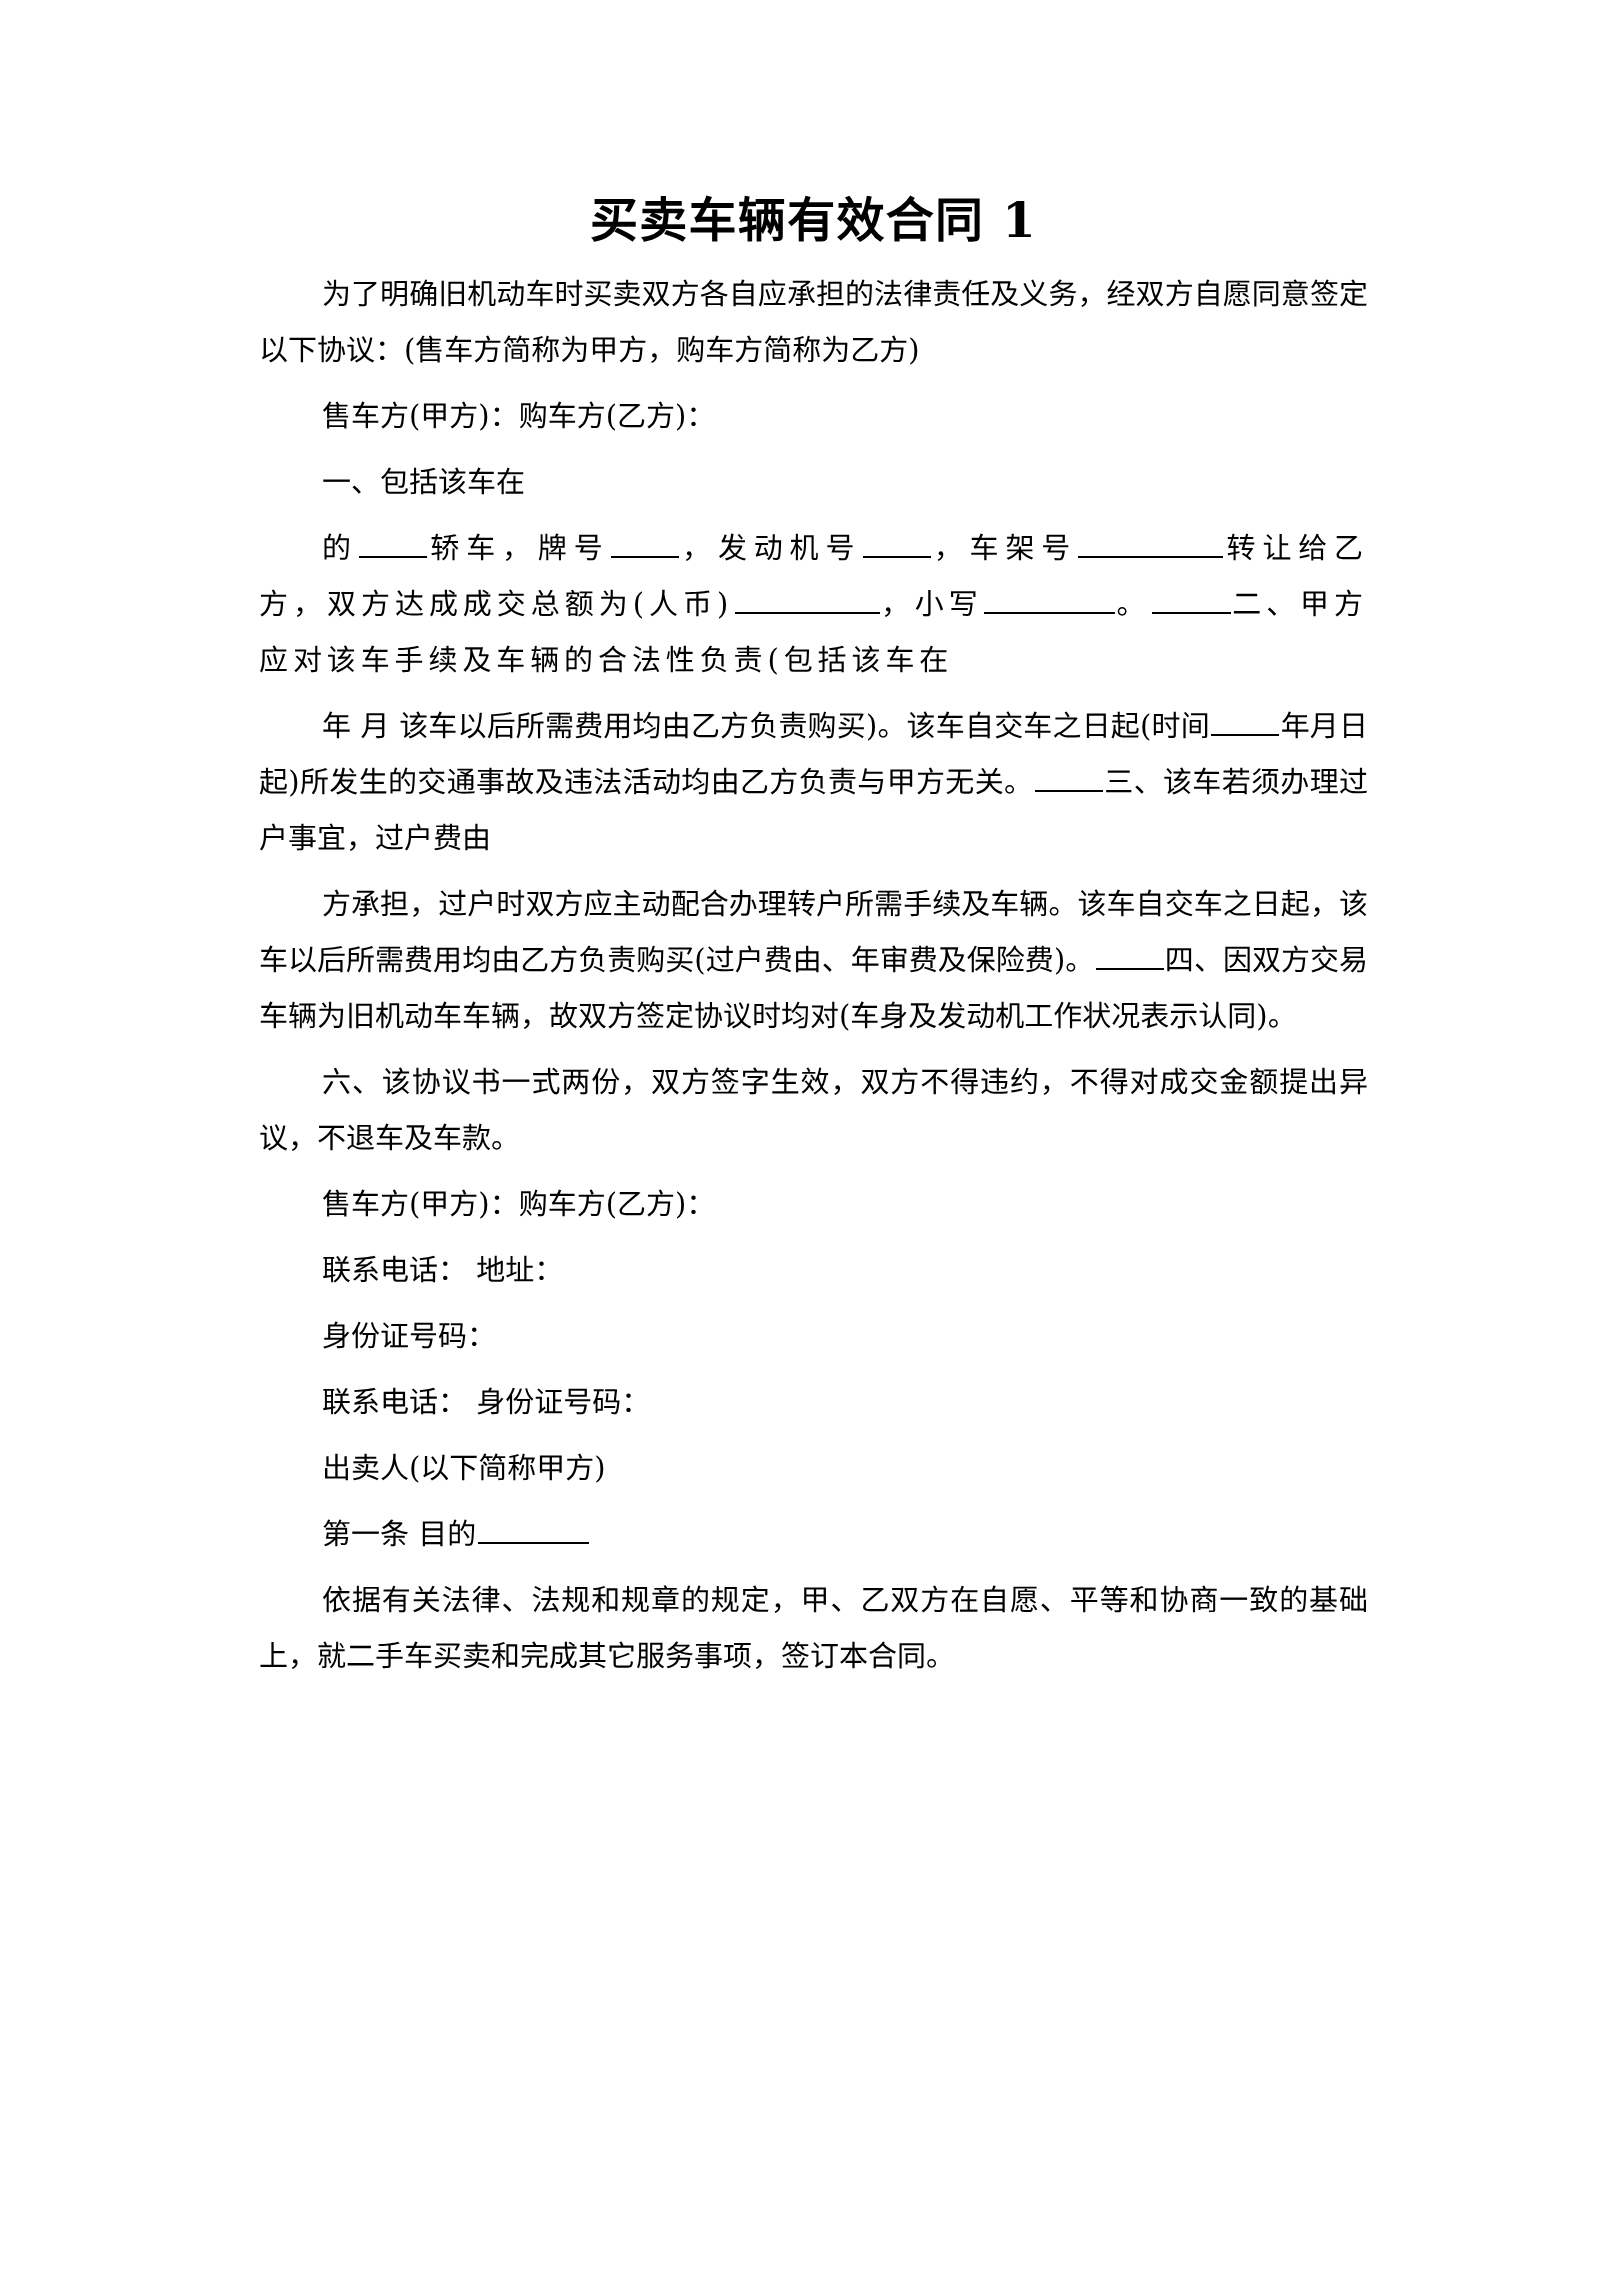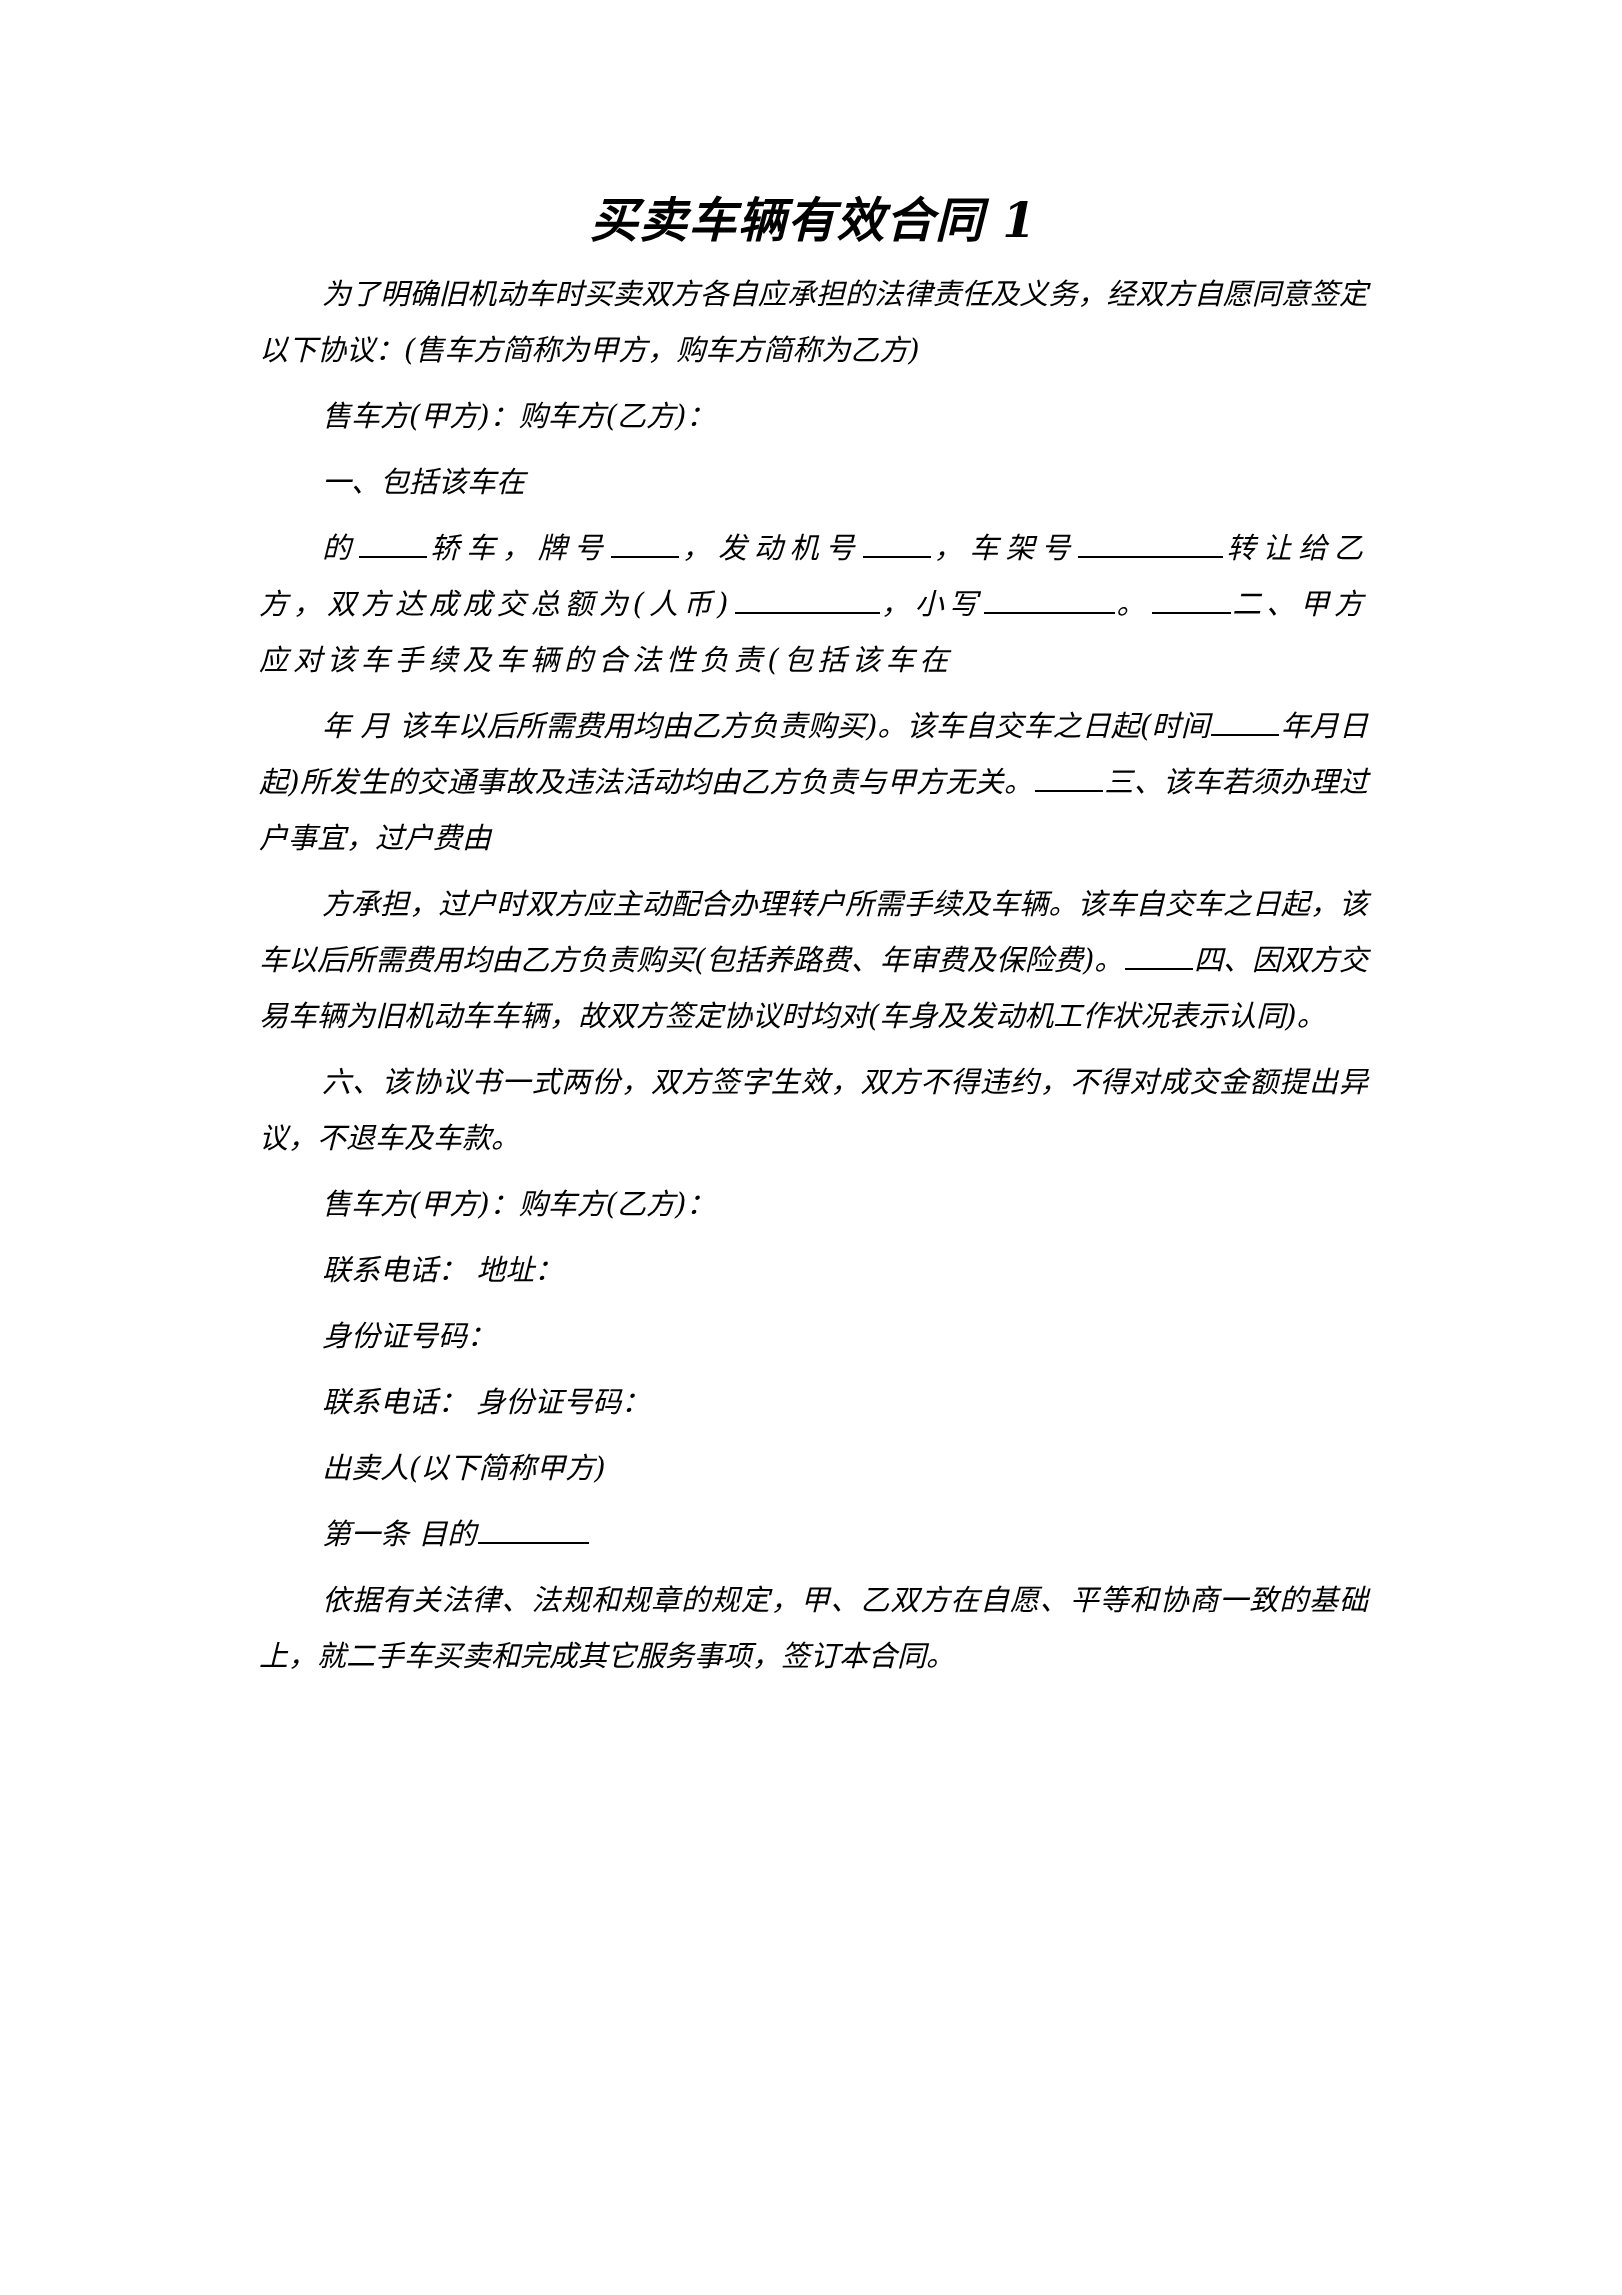--- a/index.html
+++ b/index.html
@@ -18,21 +18,20 @@
     height: 2295px;
     background: #ffffff;
     box-sizing: border-box;
     overflow: hidden;
   }
   .content {
     position: absolute;
     left: 249px;
     top: 190px;
     width: 1129px;
-    font-style: italic;
   }
   .doc-title {
     font-size: 48px;
     font-weight: 700;
     text-align: center;
     line-height: 1.26;
     letter-spacing: 1.3px;
     margin: 0 0 17px 0;
     white-space: nowrap;
   }
@@ -77,21 +76,21 @@
     <p class="para indent"><span>为了明确旧机动车时买卖双方各自应承担的法律责任及义务，经双方自愿同意签定以下协议：(售车方简称为甲方，购车方简称为乙方)</span></p>
 
     <p class="para indent"><span>售车方(甲方)：购车方(乙方)：</span></p>
 
     <p class="para indent"><span>一、包括该车在</span></p>
 
     <p class="para indent tracked"><span>的</span><span class="blank b-sm"></span><span>轿车，牌号</span><span class="blank b-sm"></span><span>，发动机号</span><span class="blank b-sm"></span><span>，车架号</span><span class="blank b-xxl"></span><span>转让给乙方，双方达成成交总额为(人币)</span><span class="blank b-xxl"></span><span>，小写</span><span class="blank b-xl"></span><span>。</span><span class="blank b-md"></span><span>二、甲方应对该车手续及车辆的合法性负责(包括该车在</span></p>
 
     <p class="para indent"><span>年 月 该车以后所需费用均由乙方负责购买)。该车自交车之日起(时间</span><span class="blank b-sm"></span><span>年月日起)所发生的交通事故及违法活动均由乙方负责与甲方无关。</span><span class="blank b-sm"></span><span>三、该车若须办理过户事宜，过户费由</span></p>
 
-    <p class="para indent"><span>方承担，过户时双方应主动配合办理转户所需手续及车辆。该车自交车之日起，该车以后所需费用均由乙方负责购买(包括养路费、年审费及保险费)。</span><span class="blank b-sm"></span><span>四、因双方交易车辆为旧机动车车辆，故双方签定协议时均对(车身及发动机工作状况表示认同)。</span></p>
+    <p class="para indent"><span>方承担，过户时双方应主动配合办理转户所需手续及车辆。该车自交车之日起，该车以后所需费用均由乙方负责购买(过户费由、年审费及保险费)。</span><span class="blank b-sm"></span><span>四、因双方交易车辆为旧机动车车辆，故双方签定协议时均对(车身及发动机工作状况表示认同)。</span></p>
 
 
     <p class="para indent"><span>六、该协议书一式两份，双方签字生效，双方不得违约，不得对成交金额提出异议，不退车及车款。</span></p>
 
     <p class="para indent"><span>售车方(甲方)：购车方(乙方)：</span></p>
 
     <p class="para indent"><span>联系电话：  地址：</span></p>
 
     <p class="para indent"><span>身份证号码：</span></p>
 

